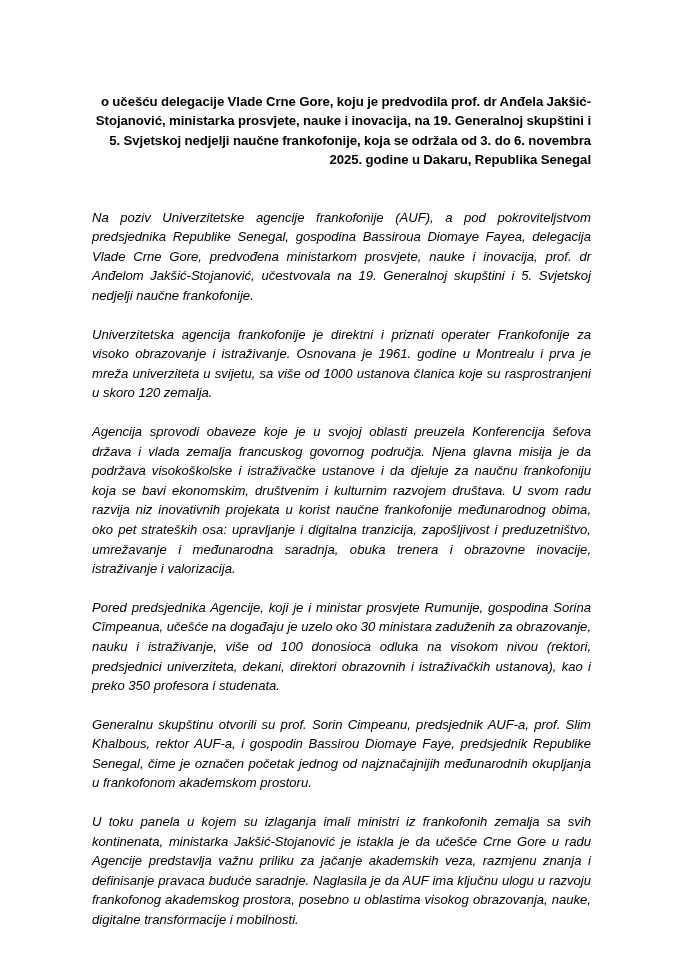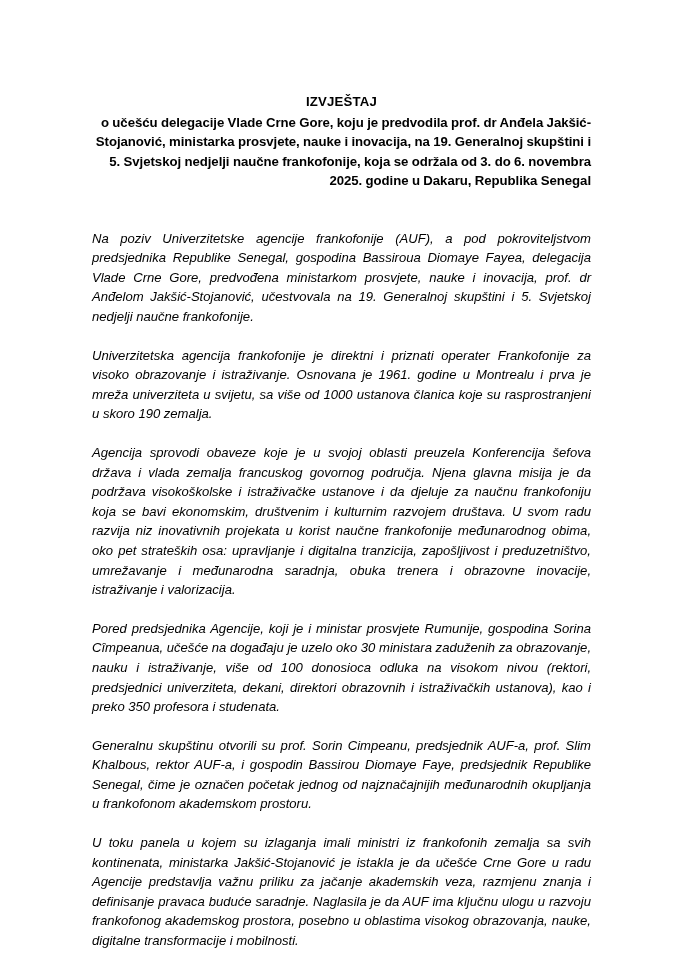--- a/index.html
+++ b/index.html
@@ -69,27 +69,26 @@
   .body-par:last-child {
     margin-bottom: 0;
   }
 </style>
 </head>
 <body>
 
 <div class="page">
 
   <div class="doc-title-block">
-    <div class="doc-title-main">IZVJEŠTAJ</div>
     <div class="doc-subtitle">o učešću delegacije Vlade Crne Gore, koju je predvodila prof. dr Anđela Jakšić-Stojanović, ministarka prosvjete, nauke i inovacija, na 19. Generalnoj skupštini i 5. Svjetskoj nedjelji naučne frankofonije, koja se održala od 3. do 6. novembra 2025. godine u Dakaru, Republika Senegal</div>
   </div>
 
   <div class="body-copy">
     <p class="body-par">Na poziv Univerzitetske agencije frankofonije (AUF), a pod pokroviteljstvom predsjednika Republike Senegal, gospodina Bassiroua Diomaye Fayea, delegacija Vlade Crne Gore, predvođena ministarkom prosvjete, nauke i inovacija, prof. dr Anđelom Jakšić-Stojanović, učestvovala na 19. Generalnoj skupštini i 5. Svjetskoj nedjelji naučne frankofonije.</p>
-    <p class="body-par">Univerzitetska agencija frankofonije je direktni i priznati operater Frankofonije za visoko obrazovanje i istraživanje. Osnovana je 1961. godine u Montrealu i prva je mreža univerziteta u svijetu, sa više od 1000 ustanova članica koje su rasprostranjeni u skoro 190 zemalja.</p>
+    <p class="body-par">Univerzitetska agencija frankofonije je direktni i priznati operater Frankofonije za visoko obrazovanje i istraživanje. Osnovana je 1961. godine u Montrealu i prva je mreža univerziteta u svijetu, sa više od 1000 ustanova članica koje su rasprostranjeni u skoro 120 zemalja.</p>
     <p class="body-par">Agencija sprovodi obaveze koje je u svojoj oblasti preuzela Konferencija šefova država i vlada zemalja francuskog govornog područja. Njena glavna misija je da podržava visokoškolske i istraživačke ustanove i da djeluje za naučnu frankofoniju koja se bavi ekonomskim, društvenim i kulturnim razvojem društava. U svom radu razvija niz inovativnih projekata u korist naučne frankofonije međunarodnog obima, oko pet strateških osa: upravljanje i digitalna tranzicija, zapošljivost i preduzetništvo, umrežavanje i međunarodna saradnja, obuka trenera i obrazovne inovacije, istraživanje i valorizacija.</p>
     <p class="body-par">Pored predsjednika Agencije, koji je i ministar prosvjete Rumunije, gospodina Sorina Cîmpeanua, učešće na događaju je uzelo oko 30 ministara zaduženih za obrazovanje, nauku i istraživanje, više od 100 donosioca odluka na visokom nivou (rektori, predsjednici univerziteta, dekani, direktori obrazovnih i istraživačkih ustanova), kao i preko 350 profesora i studenata.</p>
     <p class="body-par">Generalnu skupštinu otvorili su prof. Sorin Cimpeanu, predsjednik AUF-a, prof. Slim Khalbous, rektor AUF-a, i gospodin Bassirou Diomaye Faye, predsjednik Republike Senegal, čime je označen početak jednog od najznačajnijih međunarodnih okupljanja u frankofonom akademskom prostoru.</p>
     <p class="body-par">U toku panela u kojem su izlaganja imali ministri iz frankofonih zemalja sa svih kontinenata, ministarka Jakšić-Stojanović je istakla je da učešće Crne Gore u radu Agencije predstavlja važnu priliku za jačanje akademskih veza, razmjenu znanja i definisanje pravaca buduće saradnje. Naglasila je da AUF ima ključnu ulogu u razvoju frankofonog akademskog prostora, posebno u oblastima visokog obrazovanja, nauke, digitalne transformacije i mobilnosti.</p>
 
   </div>
 
 </div>
 
 </body></html>

